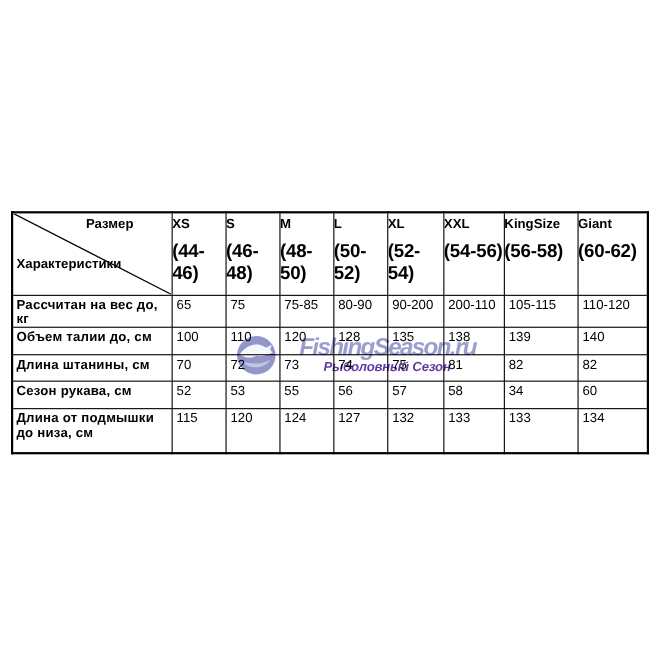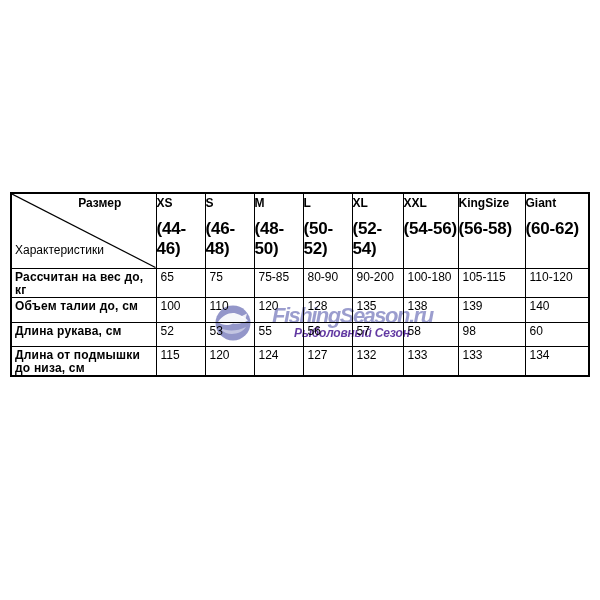--- a/index.html
+++ b/index.html
@@ -33,22 +33,22 @@
   tbody tr:nth-child(3) { height:24px; }
   tbody tr:nth-child(5) { height:41px;border-radius:16px; }
 
   th.corner { position:relative; font-weight:bold; }
   .corner-diag { position:absolute; left:0; top:0; width:100%; height:100%; }
   .corner-top {
     position:absolute; top:2px; left:34px; right:2px;
     text-align:center; font-weight:bold; font-size:12px; white-space:nowrap;
   }
   .corner-bottom {
-    position:absolute; top:49px; left:3px;
-    font-weight:normal; font-size:12px; white-space:nowrap;
+    position:absolute; top:39px; left:3px;
+    font-weight:bold; font-size:12px; white-space:nowrap;
   }
 
   th.size-col { text-align:center; font-weight:bold; }
   th.size-col .sz { display:block; margin-top:2px; font-size:12px; }
   th.size-col .rg { display:block; margin-top:9px; font-size:17px; letter-spacing:-0.2px; }
 
   td.rowlabel {
     font-weight:bold;
     padding:2px 2px 0 3px;
     line-height:13px;
@@ -141,44 +141,55 @@
         </tr>
     </thead>
     <tbody id="table-body">
         <tr>
           <td class="rowlabel">Рассчитан на вес до, кг</td>
           <td class="val">65</td>
           <td class="val">75</td>
           <td class="val">75-85</td>
           <td class="val">80-90</td>
           <td class="val">90-200</td>
-          <td class="val">100-180</td>
+          <td class="val">200-110</td>
           <td class="val">105-115</td>
           <td class="val">110-120</td>
         </tr>
         <tr>
           <td class="rowlabel">Объем талии до, см</td>
           <td class="val">100</td>
           <td class="val">110</td>
           <td class="val">120</td>
           <td class="val">128</td>
           <td class="val">135</td>
           <td class="val">138</td>
           <td class="val">139</td>
           <td class="val">140</td>
         </tr>
         <tr>
-          <td class="rowlabel">Длина рукава, см</td>
+          <td class="rowlabel">Длина штанины, см</td>
+          <td class="val">70</td>
+          <td class="val">72</td>
+          <td class="val">73</td>
+          <td class="val">74</td>
+          <td class="val">75</td>
+          <td class="val">81</td>
+          <td class="val">82</td>
+          <td class="val">82</td>
+        </tr>
+        <tr>
+          <td class="rowlabel">Сезон рукава, см</td>
           <td class="val">52</td>
           <td class="val">53</td>
           <td class="val">55</td>
           <td class="val">56</td>
           <td class="val">57</td>
           <td class="val">58</td>
-          <td class="val">98</td>
+          <td class="val">34</td>
           <td class="val">60</td>
         </tr>
         <tr>
           <td class="rowlabel">Длина от подмышки до низа, см</td>
           <td class="val">115</td>
           <td class="val">120</td>
           <td class="val">124</td>
           <td class="val">127</td>
           <td class="val">132</td>
           <td class="val">133</td>

